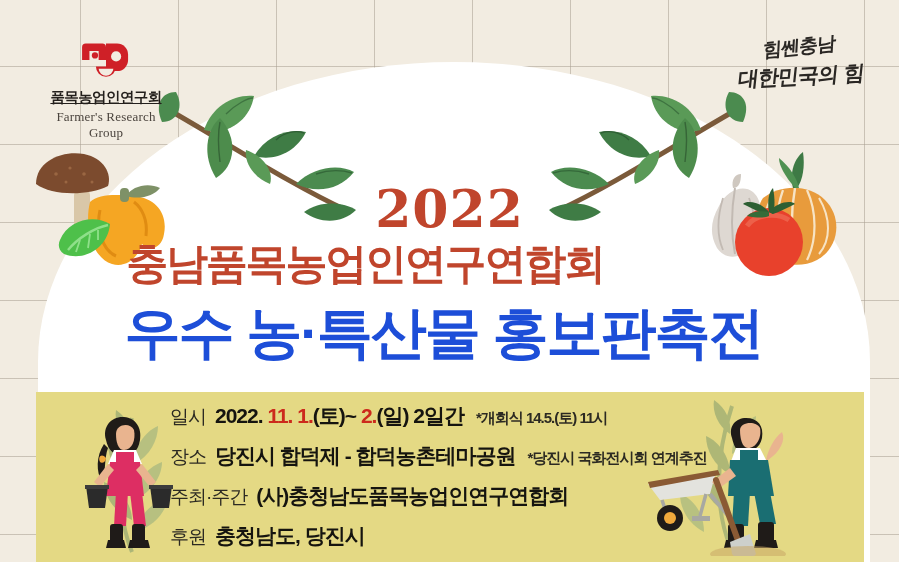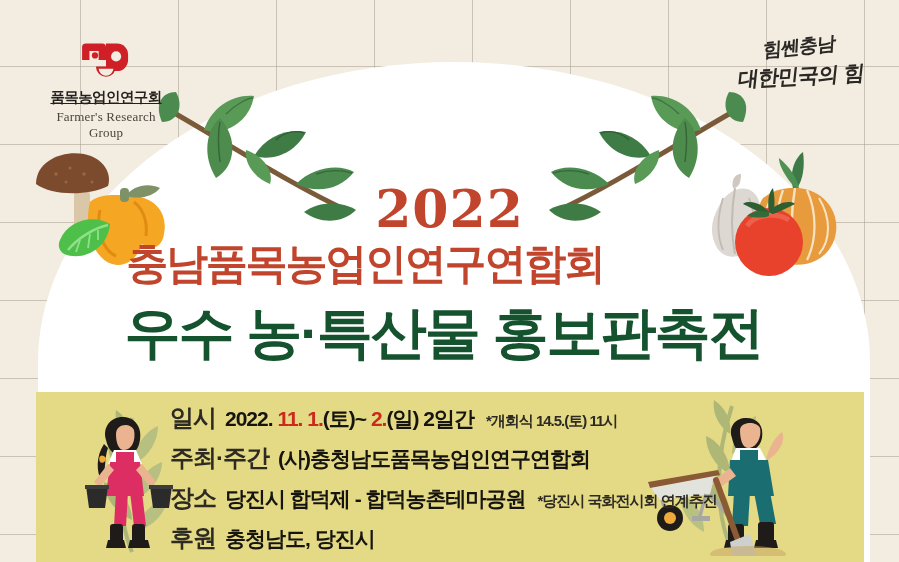--- a/index.html
+++ b/index.html
@@ -83,21 +83,21 @@
   }
   .title-org {
     position: absolute; top: 236px; left: 0; width: 730px;
     text-align: center; z-index: 12;
     font-size: 42px; font-weight: 700; color: #c0452c;
     letter-spacing: -2.2px;
   }
   .title-main {
     position: absolute; top: 296px; left: 0; width: 887px;
     text-align: center; z-index: 12;
-    font-size: 56px; font-weight: 700; color: #14532d;
+    font-size: 56px; font-weight: 700; color: #1d4ed8;
     letter-spacing: -2px;
   }
   
   .info-panel {
     position: absolute;
     left: 36px; top: 392px;
     width: 828px; height: 170px;
     background: #e4d984;
     z-index: 10;
     overflow: hidden;
@@ -107,21 +107,21 @@
   .deco-farmer-right { right: 30px; top: 4px; }
   .info-rows {
     position: absolute; left: 134px; top: 10px;
     z-index: 3; width: 640px;
   }
   .info-row {
     display: flex; align-items: baseline;
     height: 40px; white-space: nowrap;
   }
   .row-label {
-    font-size: 24px; font-weight: 700; color: #2c2a22;
+    font-size: 19px; font-weight: 400; color: #2c2a22;
     letter-spacing: -1px; margin-right: 9px;
   }
   .row-value {
     font-size: 21px; font-weight: 700; color: #15140f;
     letter-spacing: -1px;
   }
   .row-value .hl { color: #cc2a1c; font-weight: 700; }
   .row-note {
     font-size: 15px; font-weight: 700; color: #2c2a22;
     letter-spacing: -1px; margin-left: 12px;
@@ -318,29 +318,29 @@
 
     <div class="info-rows">
 
       <div class="info-row">
         <span class="row-label">일시</span>
         <span class="row-value"><span class="num">2022. </span><span class="hl num">11. 1.</span><span>(토)~ </span><span class="hl num">2.</span><span>(일) 2일간</span></span>
         <span class="row-note">*개회식 14.5.(토) 11시</span>
       </div>
 
       <div class="info-row">
+        <span class="row-label">장소</span>
+        <span class="row-value">당진시 합덕제 - 합덕농촌테마공원</span>
+        <span class="row-note">*당진시 국화전시회 연계추진</span>
+      </div>
+
+      <div class="info-row">
         <span class="row-label">주최·주간</span>
         <span class="row-value">(사)충청남도품목농업인연구연합회</span>
         <span class="row-note"></span>
-      </div>
-
-      <div class="info-row">
-        <span class="row-label">장소</span>
-        <span class="row-value">당진시 합덕제 - 합덕농촌테마공원</span>
-        <span class="row-note">*당진시 국화전시회 연계추진</span>
       </div>
 
       <div class="info-row">
         <span class="row-label">후원</span>
         <span class="row-value">충청남도, 당진시</span>
         <span class="row-note"></span>
       </div>
 
     </div>
   </div>

